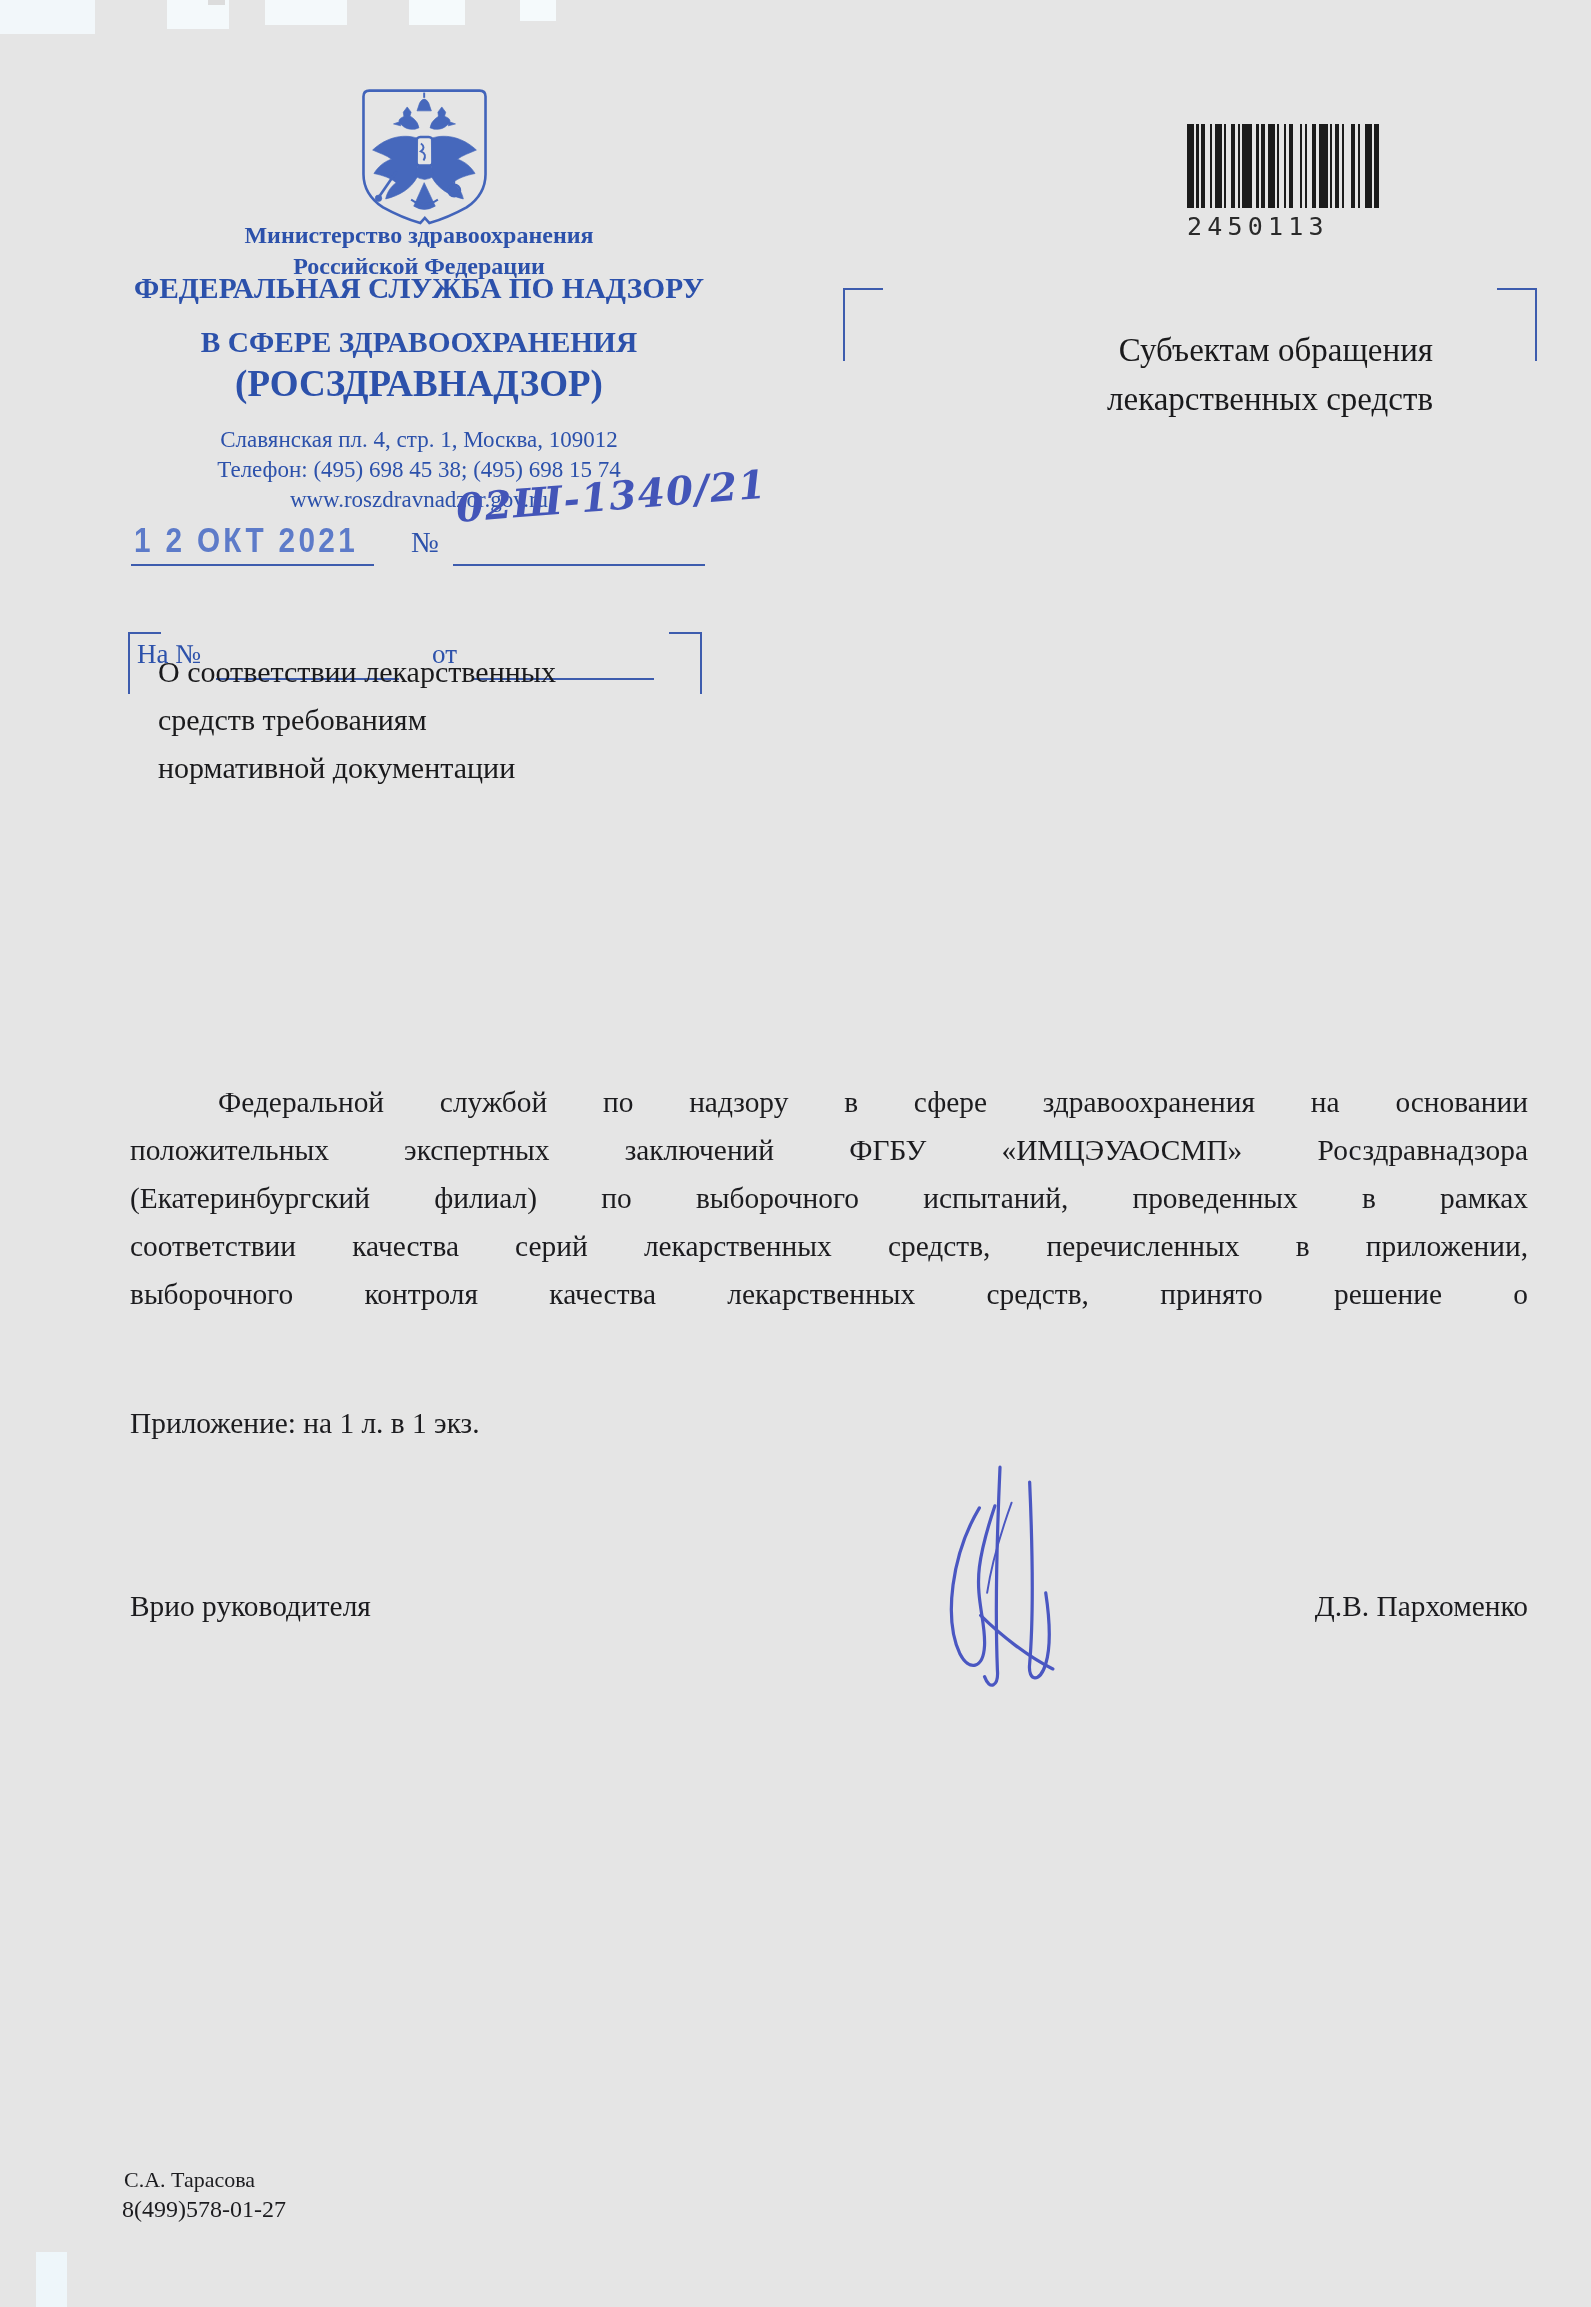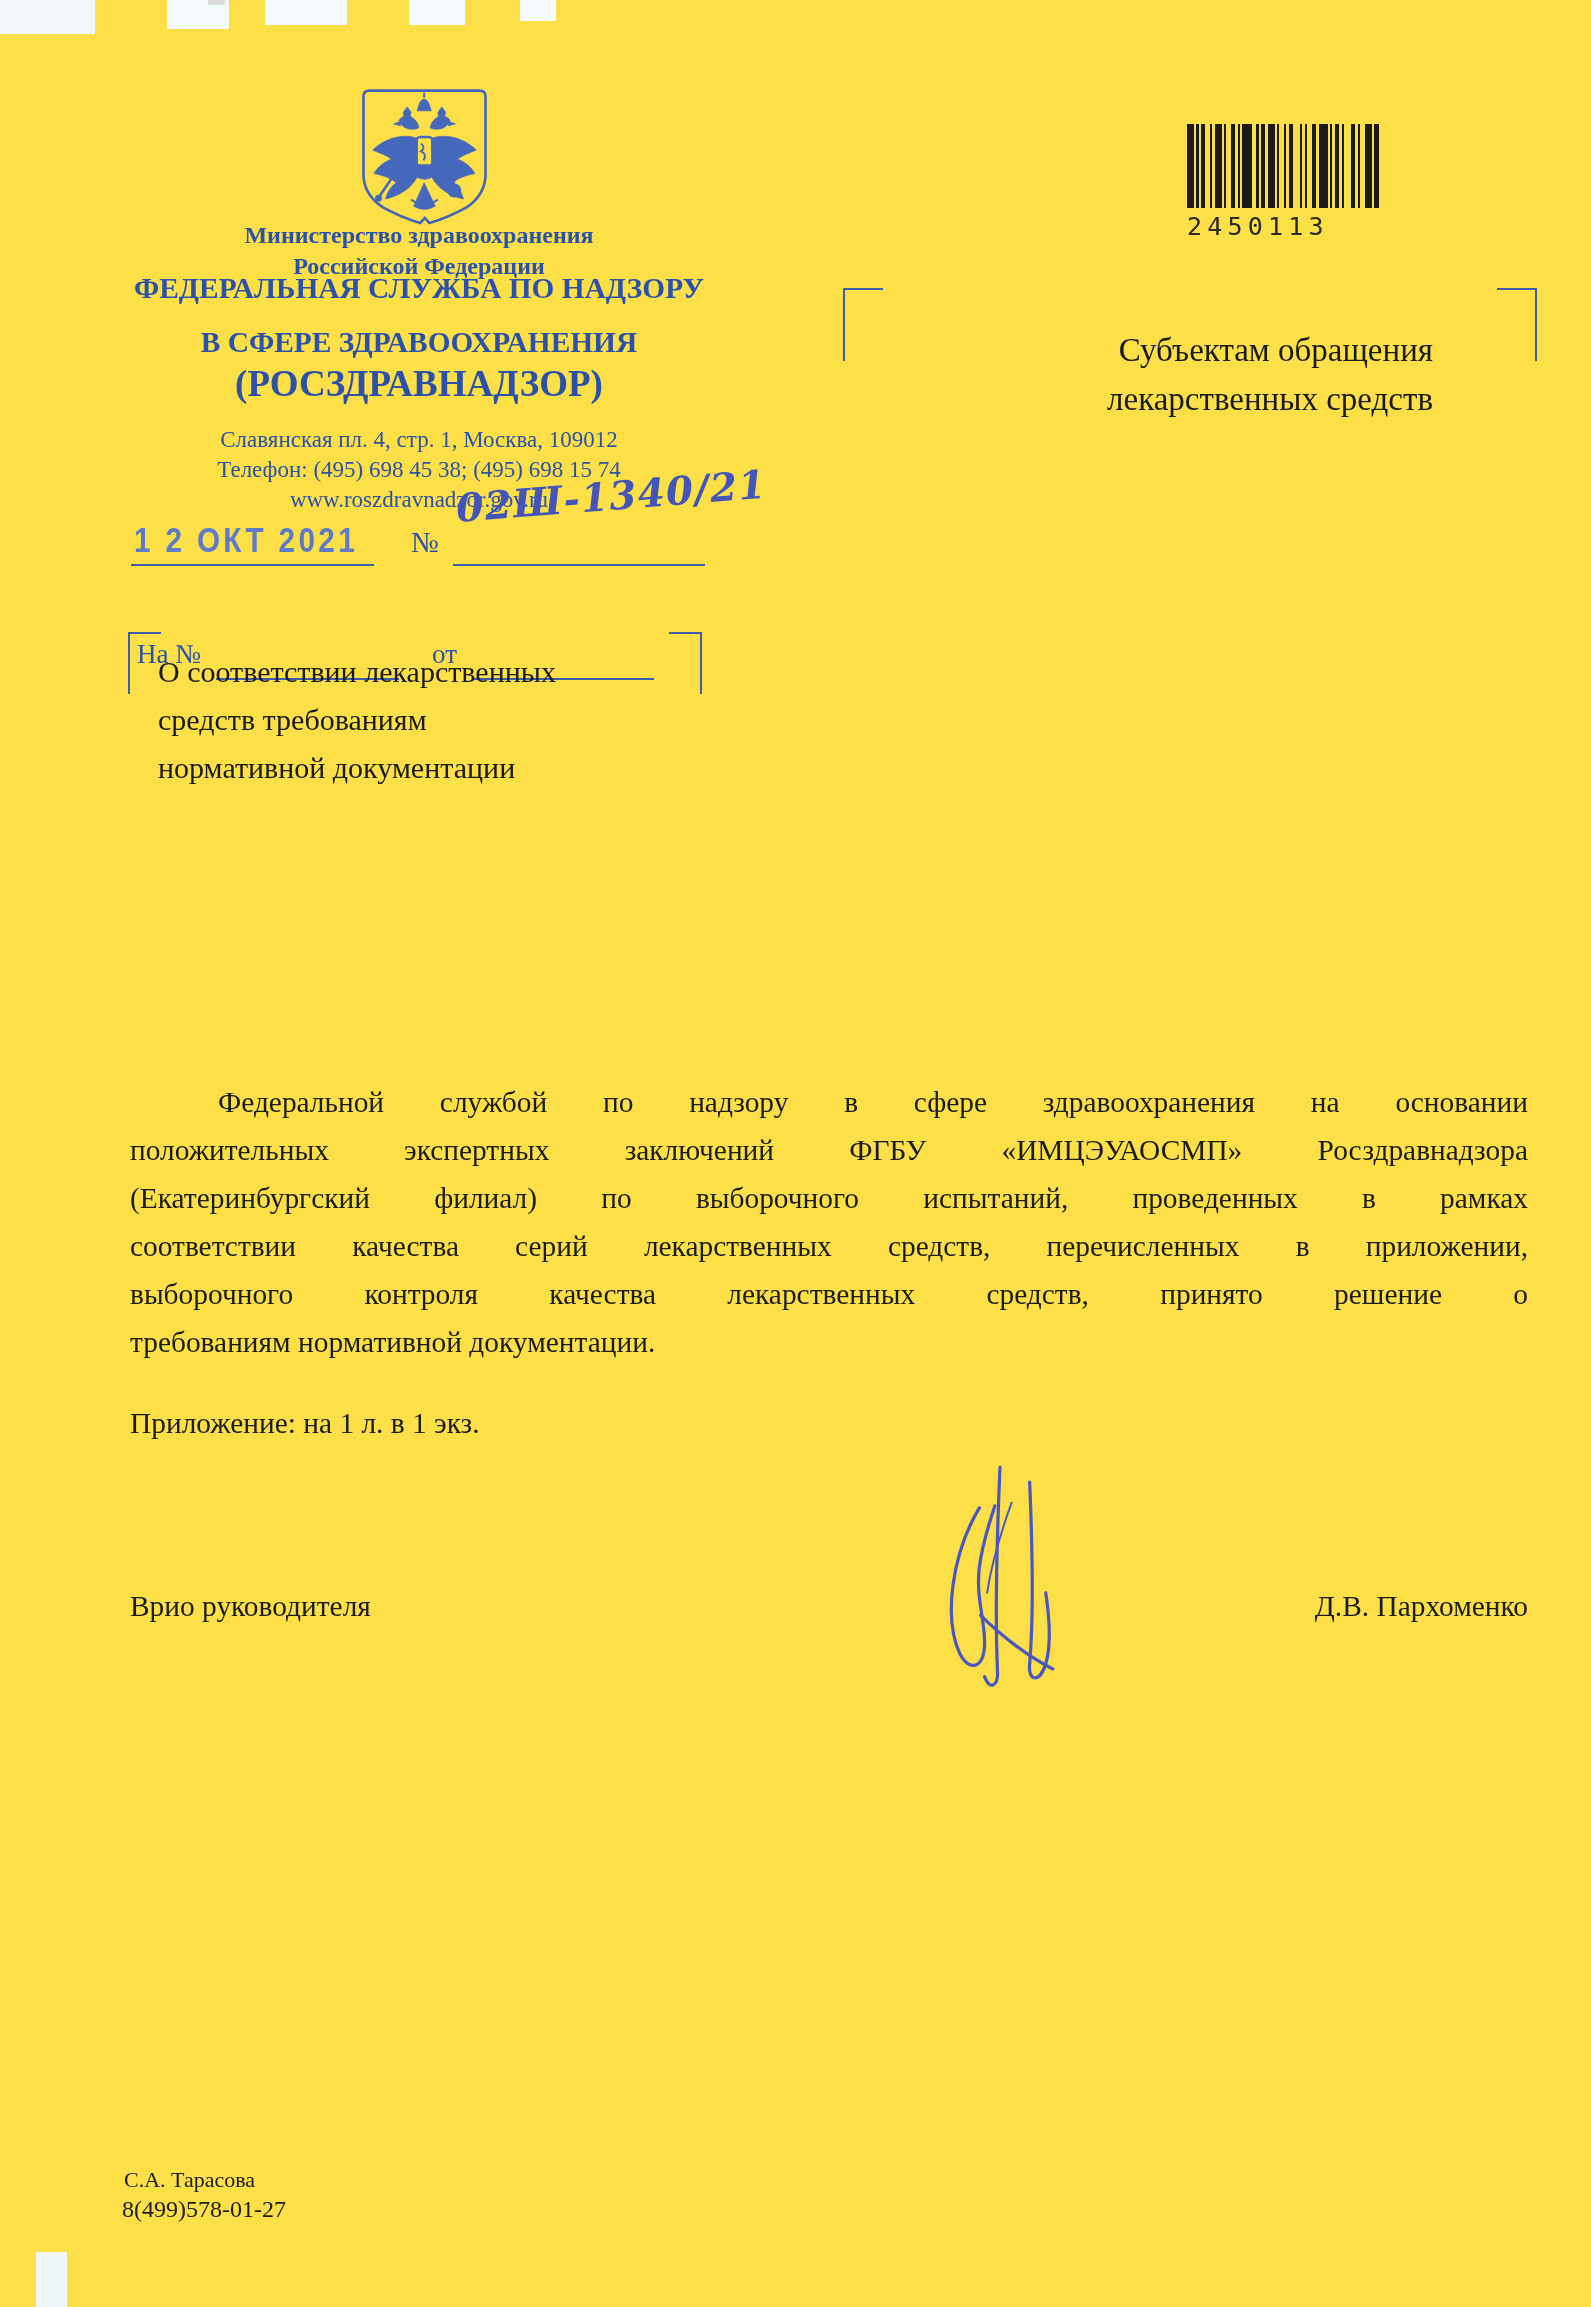--- a/index.html
+++ b/index.html
@@ -4,21 +4,21 @@
 <style>
   :root{
     --blue:#2c51ab;
     --stamp:#5d7bc9;
     --ink:#4355b8;
     --line:#3d5cae;
     --black:#1c1c1f;
   }
   html,body{margin:0;padding:0;background:#ffffff;}
   .page{
-    position:relative;width:1591px;height:2307px;background:#fde047;
+    position:relative;width:1591px;height:2307px;background:#e5e5e5;
     font-family:"Liberation Serif",serif;color:var(--black);overflow:hidden;
   }
   .abs{position:absolute;}
   
   .art{position:absolute;}
   .a1{left:0;top:0;width:95px;height:34px;background:#f2f7fa;}
   .a2{left:167px;top:0;width:62px;height:29.4px;background:#f4f9fb;}
   .a3{left:265px;top:0;width:82px;height:25px;background:#f4f9fb;}
   .a4{left:409px;top:0;width:56px;height:25px;background:#f5fafc;}
   .a5{left:520px;top:0;width:36px;height:21px;background:#f5fafc;}
@@ -226,21 +226,20 @@
     <div>средств требованиям</div>
     <div>нормативной документации</div>
   </div>
 
   <div class="abs body-block">
     <div class="body-line first">Федеральной службой по надзору в сфере здравоохранения на основании</div>
     <div class="body-line">положительных экспертных заключений ФГБУ «ИМЦЭУАОСМП» Росздравнадзора</div>
     <div class="body-line">(Екатеринбургский филиал) по выборочного испытаний, проведенных в рамках</div>
     <div class="body-line">соответствии качества серий лекарственных средств, перечисленных в приложении,</div>
     <div class="body-line">выборочного контроля качества лекарственных средств, принято решение о</div>
-    <div class="body-line last">требованиям нормативной документации.</div>
   </div>
 
   <div class="abs attachment">Приложение: на 1 л. в 1 экз.</div>
 
   <div class="abs vrio">Врио руководителя</div>
   <svg class="abs signature" viewBox="0 0 300 360" xmlns="http://www.w3.org/2000/svg">
     <g fill="none" stroke="#4a57c2" stroke-width="5" stroke-linecap="round">
       <path d="M118,68 C75,140 62,240 88,295 C102,322 124,318 126,282 C128,245 112,210 118,160 C122,128 132,95 142,65"></path>
       <path d="M150,5 C146,95 142,220 146,320 C148,345 134,352 126,330"></path>
       <path d="M196,28 C200,120 202,240 196,310 C193,338 212,340 221,310 C229,283 227,240 221,200"></path>

